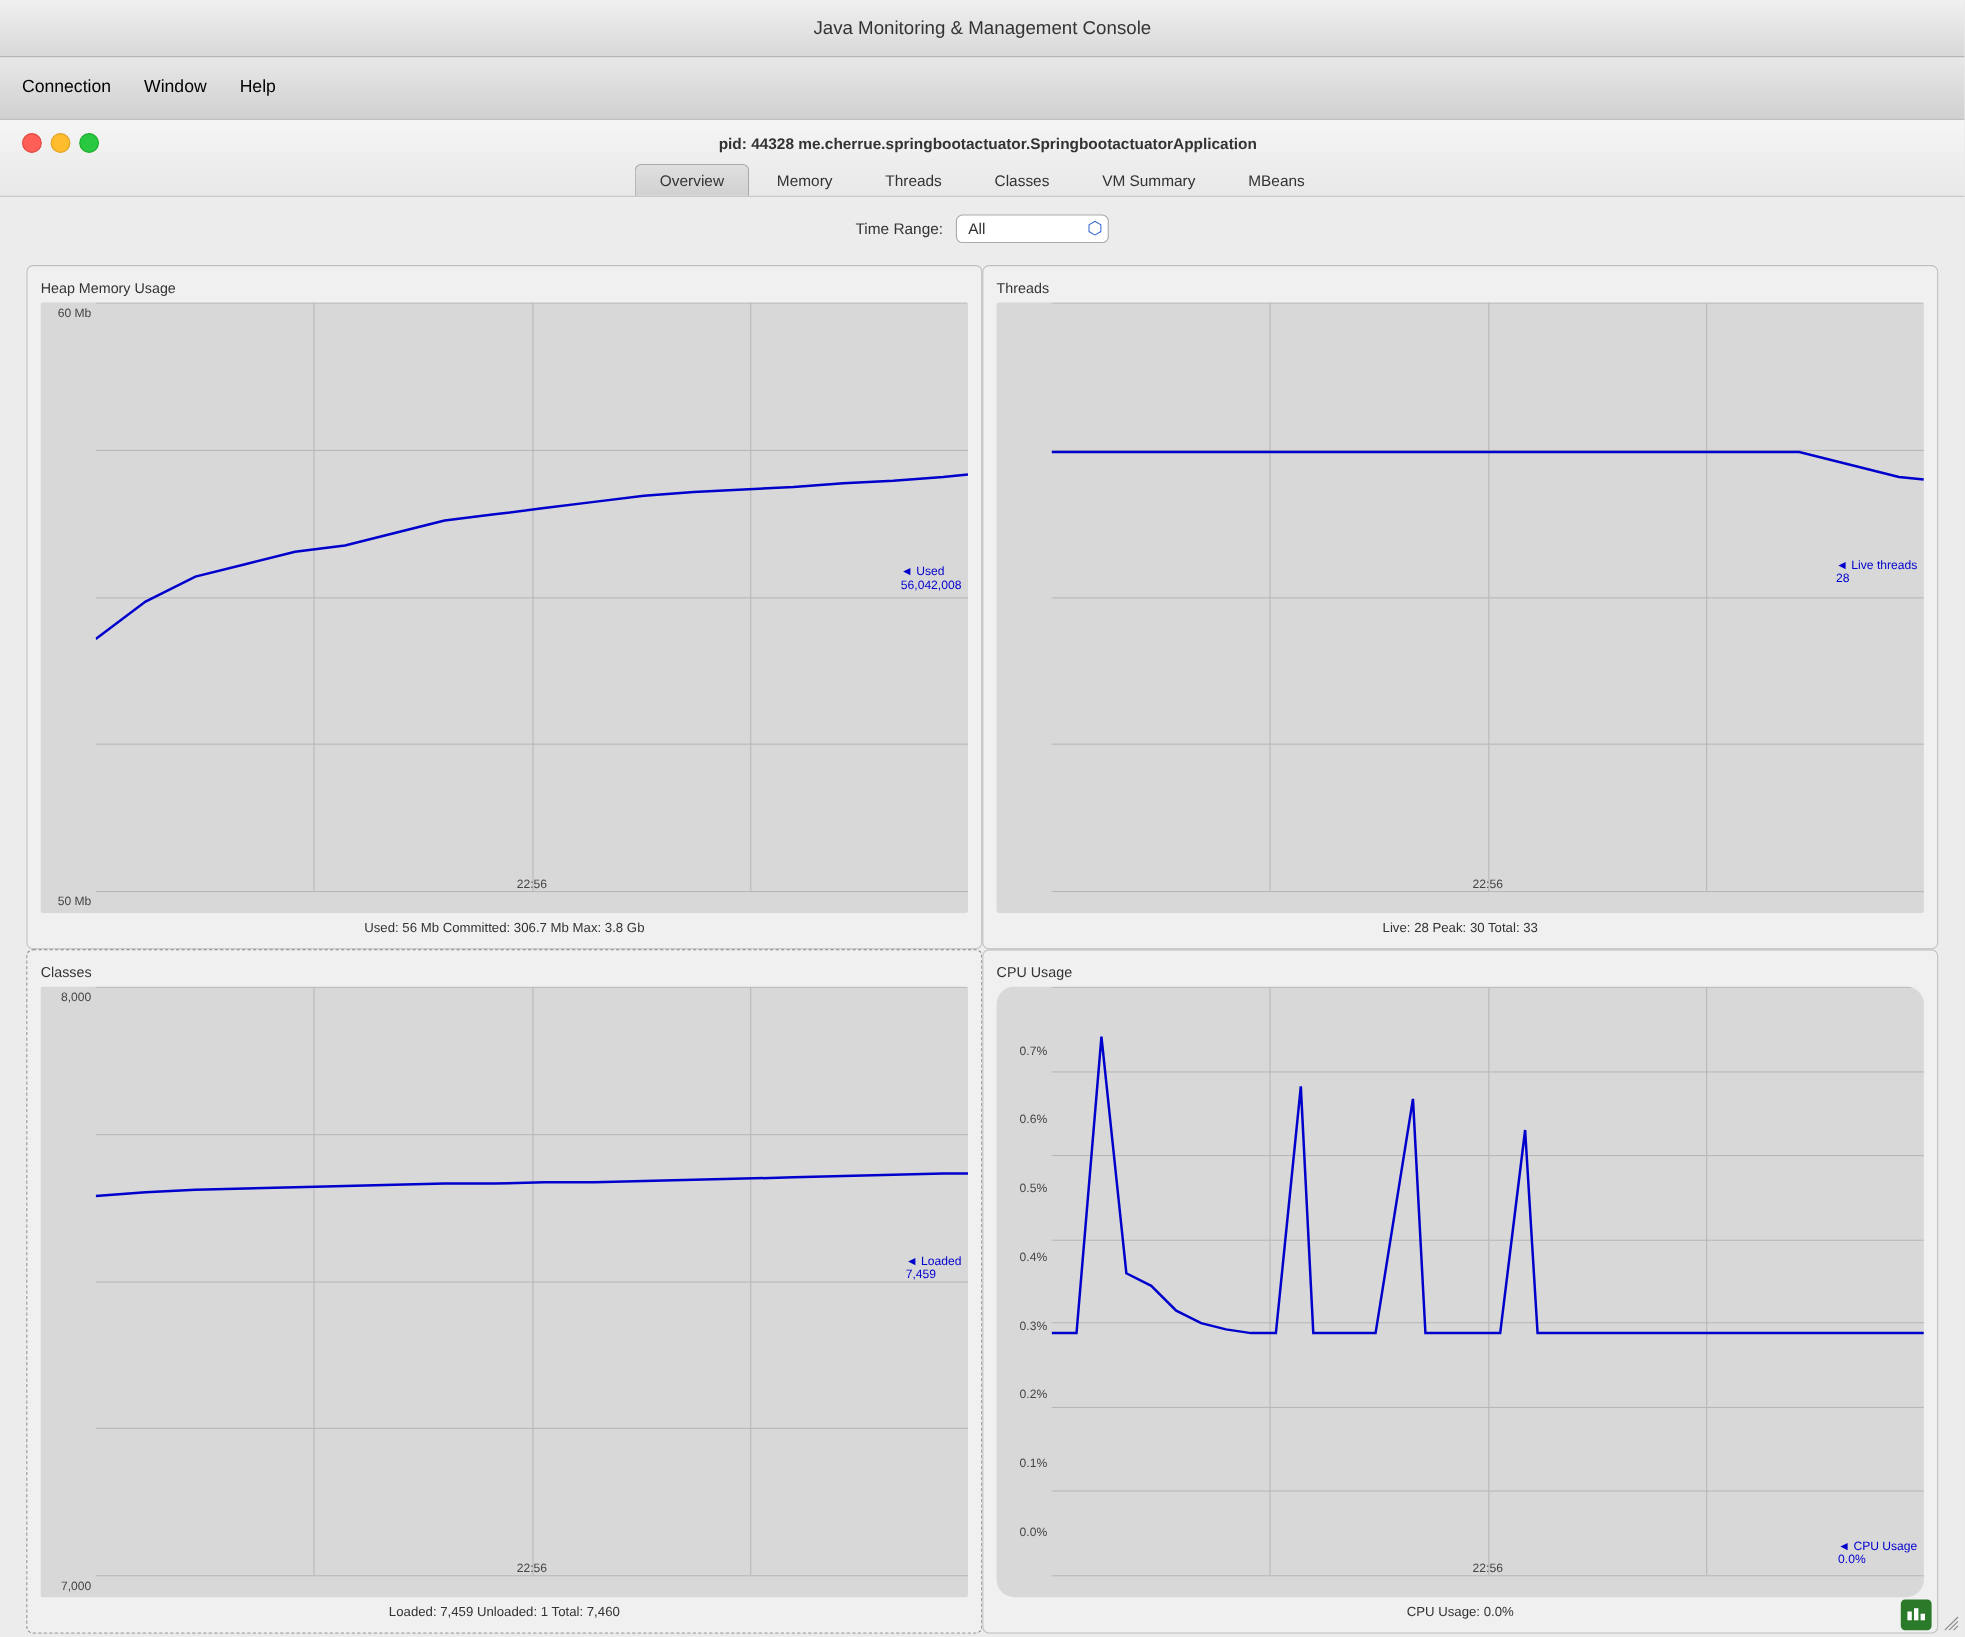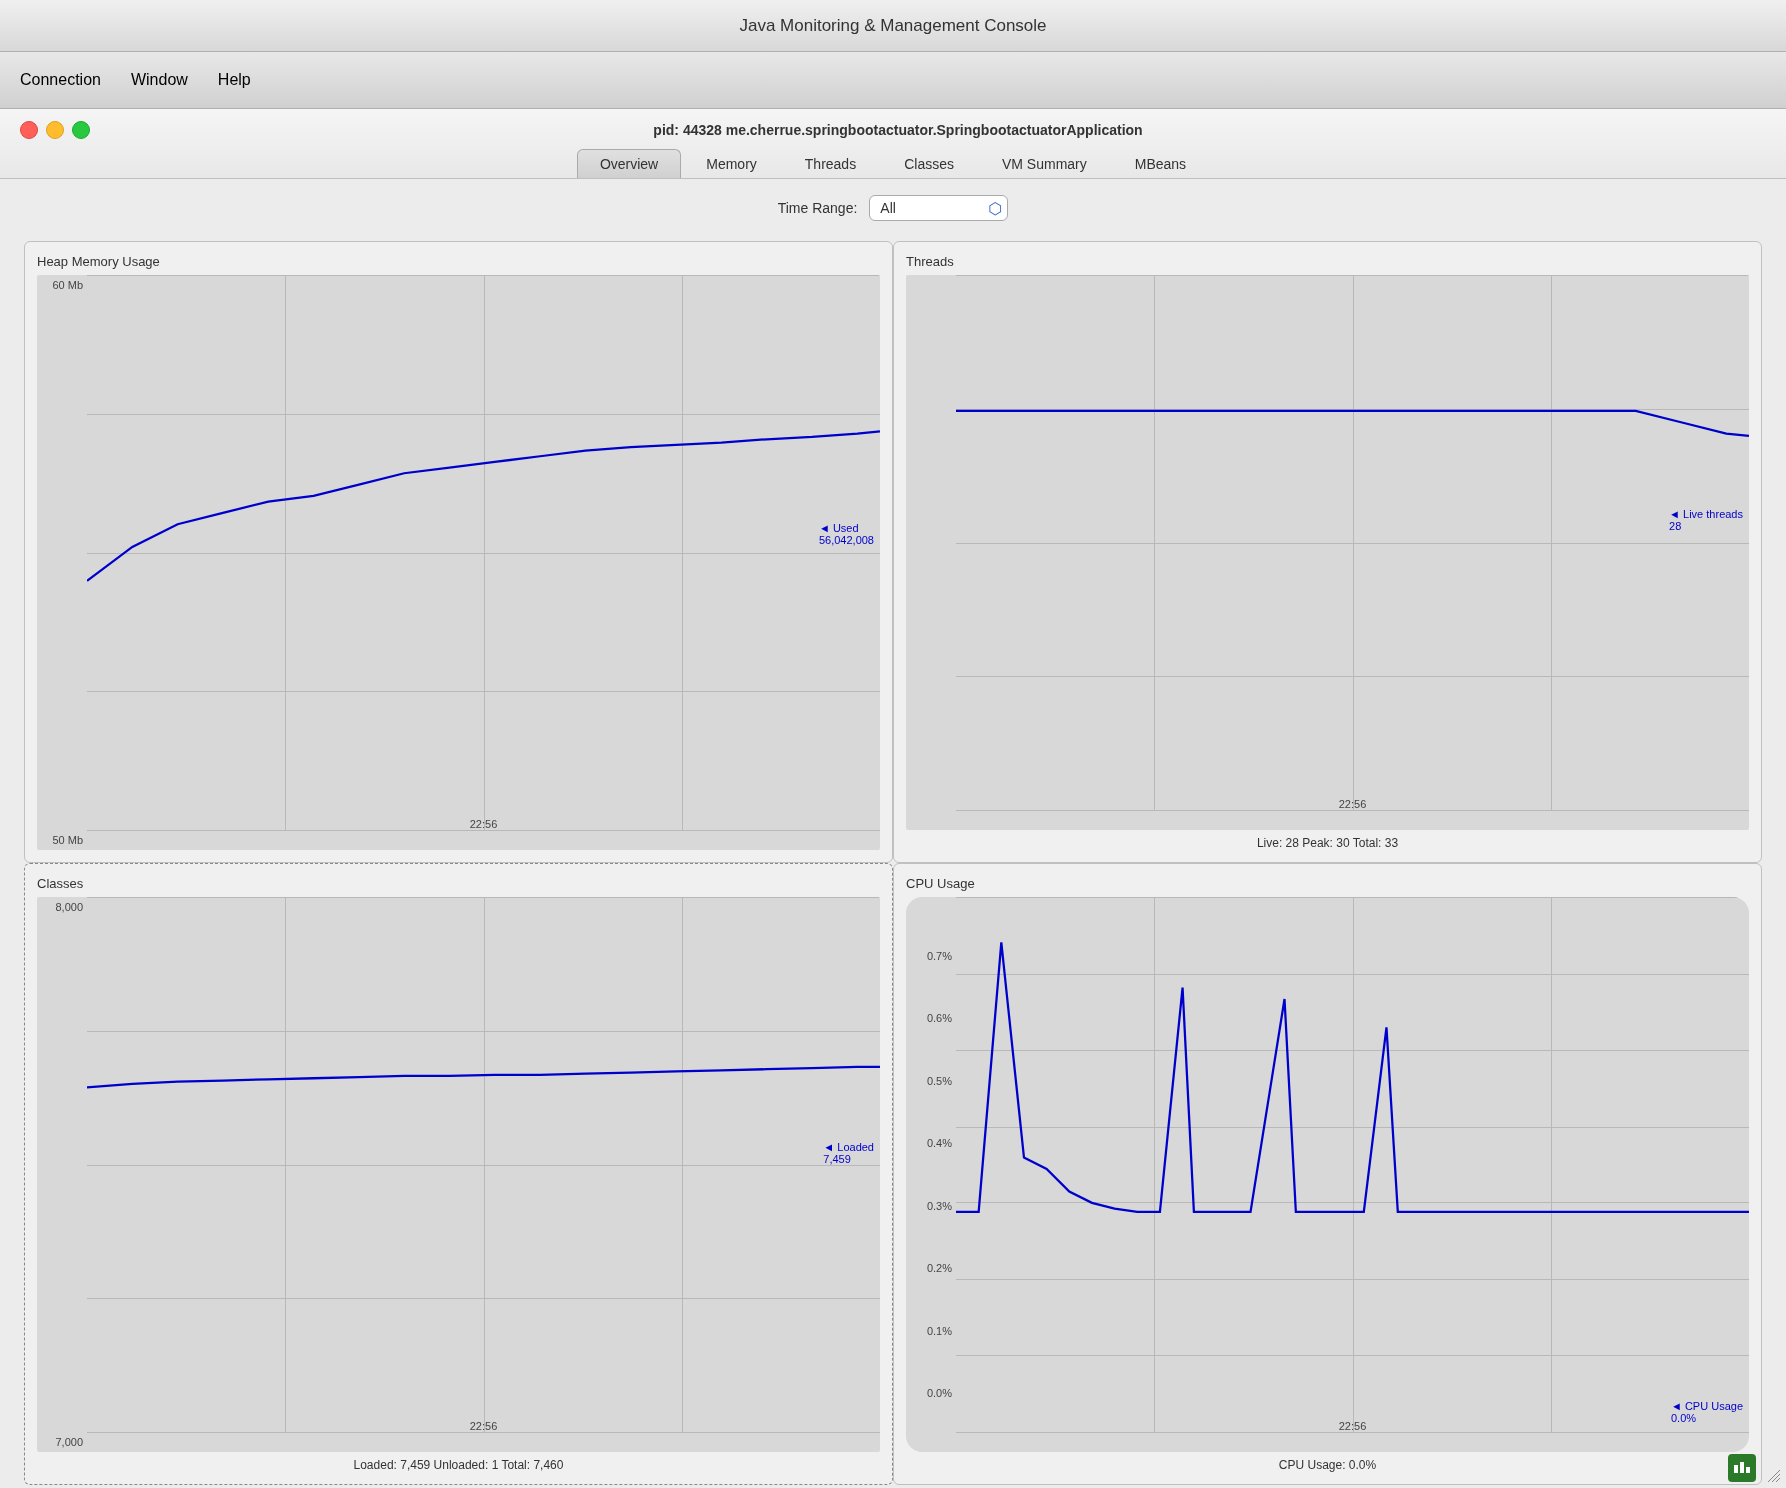--- a/index.html
+++ b/index.html
@@ -359,20 +359,21 @@
           </svg>
 
           <div class="x-axis">
             <span>22:56</span>
           </div>
 
           <div class="chart-label" style="top:43%; right:6px;">
             <span style="color:#0000cc; font-size:11px;">Used<br><span>56,042,008</span></span>
           </div>
         </div>
+        <div class="chart-footer">Used: 56 Mb    Committed: 306.7 Mb    Max: 3.8 Gb</div>
       </div>
 
       <div class="chart-panel">
         <div class="chart-title">Threads</div>
         <div class="chart-area" style="min-height:320px;">
           <div class="grid-lines">
             <div class="grid-line" style="top:0%"></div>
             <div class="grid-line" style="top:25%"></div>
             <div class="grid-line" style="top:50%"></div>
             <div class="grid-line" style="top:75%"></div>

